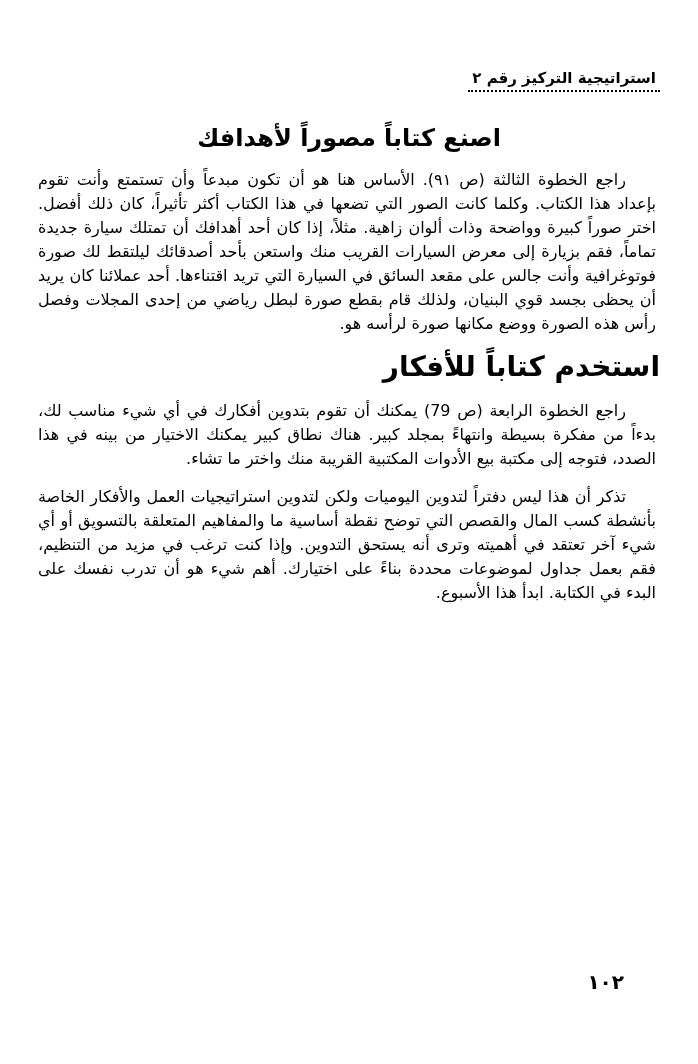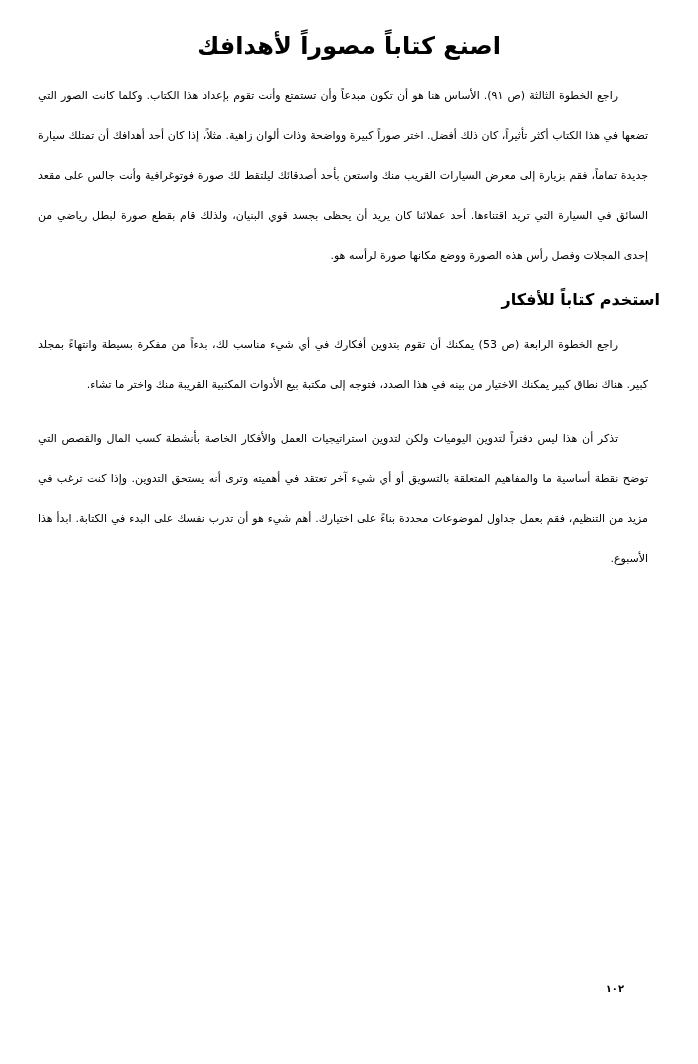--- a/index.html
+++ b/index.html
@@ -37,54 +37,57 @@
     padding: 0 4px 3px 4px;
     border-bottom: 2px dotted #000;
   }
   h1.section-heading {
     font-size: 24px;
     font-weight: bold;
     margin: 32px 0 16px 0;
     text-align: center;
   }
   h2.section-heading {
-    font-size: 16px;
+    font-size: 28px;
     font-weight: bold;
     margin: 6px 0 16px 0;
     text-align: right;
   }
   p.body-paragraph {
-    font-size: 11px;
-    line-height: 40px;
+    font-size: 16px;
+    line-height: 24px;
     text-align: justify;
-    margin: 0 12px 14px 0;
+    margin: 0 4px 14px 0;
     text-indent: 30px;
   }
   .page-number {
     position: absolute;
     bottom: 70px;
     right: 74px;
-    font-size: 10px;
+    font-size: 20px;
     font-weight: bold;
   }
 </style>
 </head>
 <body>
 
 <div class="page">
   <div class="content">
 
+    <div class="running-head-wrap">
+      <span class="running-head">استراتيجية التركيز رقم ٢</span>
+    </div>
 
     <h1 class="section-heading">اصنع كتاباً مصوراً لأهدافك</h1>
 
     <p class="body-paragraph">راجع الخطوة الثالثة (ص ٩١). الأساس هنا هو أن تكون مبدعاً وأن تستمتع وأنت تقوم بإعداد هذا الكتاب. وكلما كانت الصور التي تضعها في هذا الكتاب أكثر تأثيراً، كان ذلك أفضل. اختر صوراً كبيرة وواضحة وذات ألوان زاهية. مثلاً، إذا كان أحد أهدافك أن تمتلك سيارة جديدة تماماً، فقم بزيارة إلى معرض السيارات القريب منك واستعن بأحد أصدقائك ليلتقط لك صورة فوتوغرافية وأنت جالس على مقعد السائق في السيارة التي تريد اقتناءها. أحد عملائنا كان يريد أن يحظى بجسد قوي البنيان، ولذلك قام بقطع صورة لبطل رياضي من إحدى المجلات وفصل رأس هذه الصورة ووضع مكانها صورة لرأسه هو.</p>
 
     <h2 class="section-heading">استخدم كتاباً للأفكار</h2>
 
-    <p class="body-paragraph">راجع الخطوة الرابعة (ص 53) يمكنك أن تقوم بتدوين أفكارك في أي شيء مناسب لك، بدءاً من مفكرة بسيطة وانتهاءً بمجلد كبير. هناك نطاق كبير يمكنك الاختيار من بينه في هذا الصدد، فتوجه إلى مكتبة بيع الأدوات المكتبية القريبة منك واختر ما تشاء.</p>
+    <p class="body-paragraph">راجع الخطوة الرابعة (ص 79) يمكنك أن تقوم بتدوين أفكارك في أي شيء مناسب لك، بدءاً من مفكرة بسيطة وانتهاءً بمجلد كبير. هناك نطاق كبير يمكنك الاختيار من بينه في هذا الصدد، فتوجه إلى مكتبة بيع الأدوات المكتبية القريبة منك واختر ما تشاء.</p>
 
 
     <p class="body-paragraph">تذكر أن هذا ليس دفتراً لتدوين اليوميات ولكن لتدوين استراتيجيات العمل والأفكار الخاصة بأنشطة كسب المال والقصص التي توضح نقطة أساسية ما والمفاهيم المتعلقة بالتسويق أو أي شيء آخر تعتقد في أهميته وترى أنه يستحق التدوين. وإذا كنت ترغب في مزيد من التنظيم، فقم بعمل جداول لموضوعات محددة بناءً على اختيارك. أهم شيء هو أن تدرب نفسك على البدء في الكتابة. ابدأ هذا الأسبوع.</p>
 
   </div>
 
   <div class="page-number">١٠٢</div>
 </div>
 
 </body></html>

